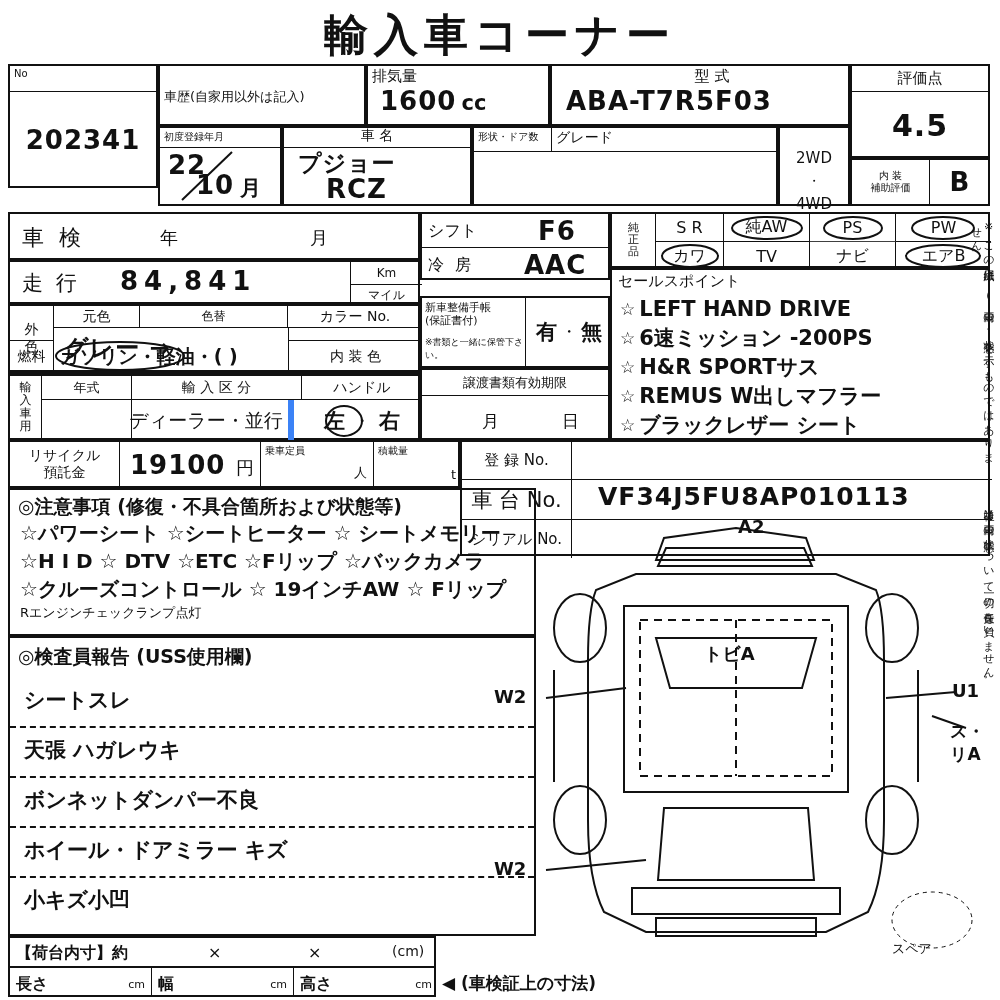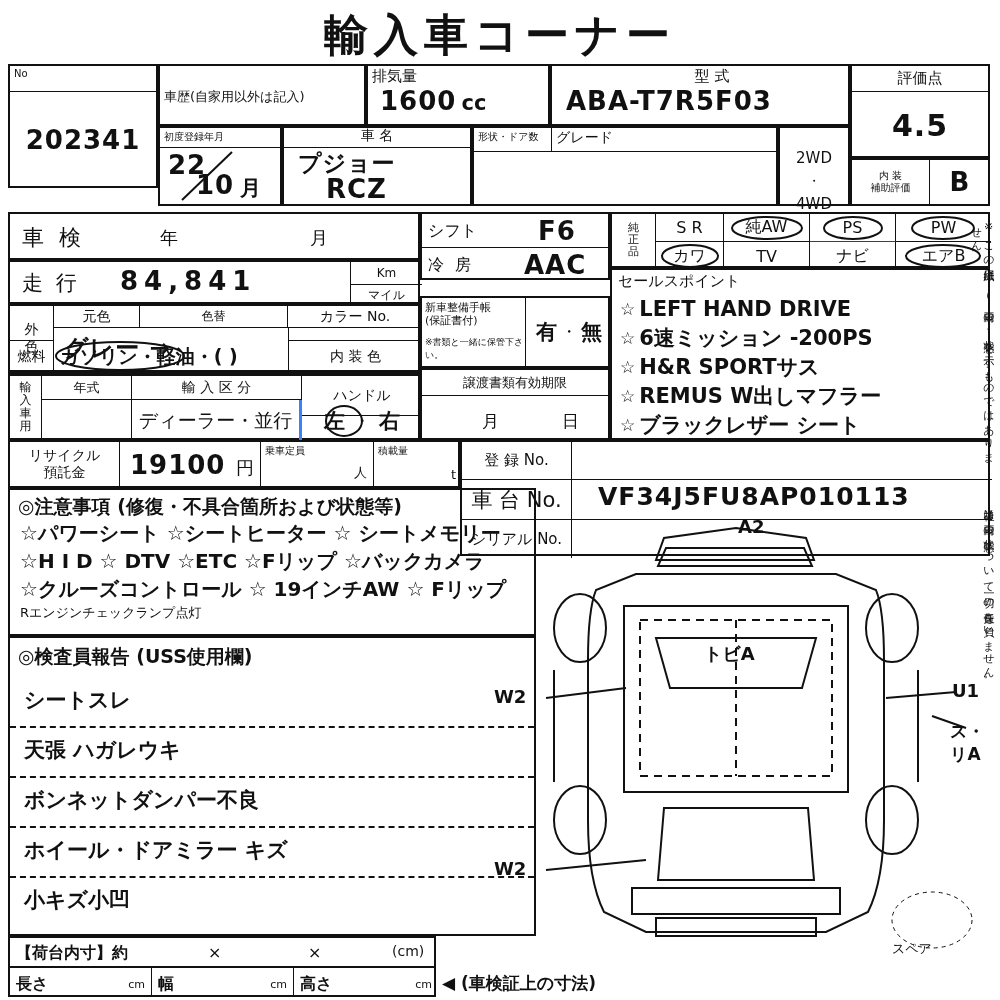--- a/index.html
+++ b/index.html
@@ -182,25 +182,25 @@
 入
 車
 用</div>
     </div>
     <div class="bx" style="left:32px;top:0;width:90px;height:24px;border-right:1px solid #111;border-bottom:1px solid #111;">
       <div class="center" style="height:100%;font-size:13px;">年式</div>
     </div>
     <div class="bx" style="left:122px;top:0;width:170px;height:24px;border-right:1px solid #111;border-bottom:1px solid #111;">
       <div class="center" style="height:100%;font-size:14px;">輸 入 区 分</div>
     </div>
-    <div class="bx" style="left:292px;top:0;width:120px;height:40px;border-bottom:1px solid #111;">
+    <div class="bx" style="left:292px;top:0;width:120px;height:24px;border-bottom:1px solid #111;">
       <div class="center" style="height:100%;font-size:14px;">ハンドル</div>
     </div>
     <div class="bx" style="left:32px;top:24px;width:90px;height:42px;border-right:1px solid #111;"></div>
-    <div class="bx center" style="left:122px;top:24px;width:170px;height:42px;border-right:3px solid #3b82f6;">
+    <div class="bx center" style="left:114px;top:24px;width:170px;height:42px;border-right:6px solid #3b82f6;">
       <span style="font-size:19px;">ディーラー・並行</span>
     </div>
     <div class="bx center" style="left:292px;top:24px;width:120px;height:42px;">
       <span class="hand2" style="position:relative;">左</span>
       <span style="font-size:18px;padding:0 8px;">・</span>
       <span class="hand2">右</span>
       <svg style="position:absolute;left:22px;top:4px;" width="40" height="34">
           <ellipse cx="20" cy="17" rx="18" ry="15" fill="none" stroke="#111" stroke-width="2"></ellipse>
         </svg>
     </div>

